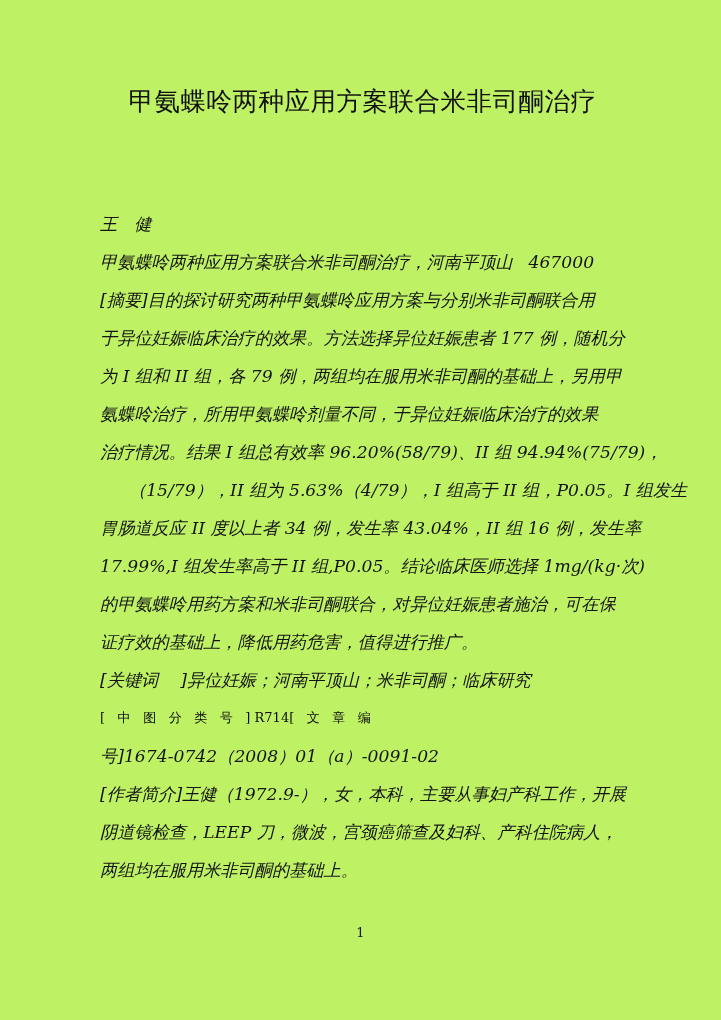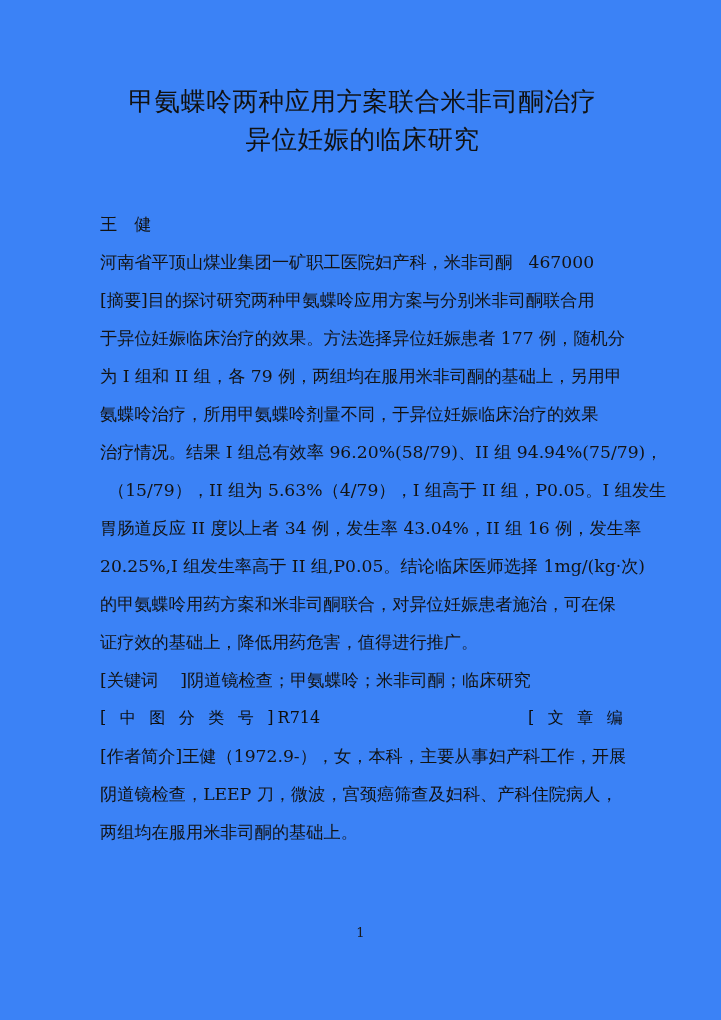--- a/index.html
+++ b/index.html
@@ -14,21 +14,21 @@
     font-family: "DejaVu Serif", "Liberation Serif", serif;
     color: #0d0d0d;
     overflow: hidden;
   }
 
   .page {
     position: absolute;
     left: 0; top: 0;
     width: 721px;
     height: 1020px;
-    background: #3b82f6;
+    background: #bef264;
   }
 
   
   .title-block {
     position: absolute;
     left: 100px;
     top: 82px;
     width: 525px;
     text-align: center;
   }
@@ -49,96 +49,98 @@
     width: 527px;
   }
 
   .line {
     height: 38px;
     line-height: 38px;
     font-size: 17.2px;
     color: #131313;
     white-space: nowrap;
     letter-spacing: 0px;
+    font-style: italic;
   }
 
   .author-line {
     font-size: 17.2px;
     letter-spacing: 0px;
   }
   .author-gap { display: inline-block; width: 17px; }
 
   .aff-gap { display: inline-block; width: 16px; }
 
   .kw-gap { display: inline-block; width: 22px; }
 
   
   .class-line {
     display: flex;
     width: 527px;
     height: 38px;
     line-height: 38px;
-    font-size: 16px;
-    justify-content: space-between;
+    font-size: 13px;
   }
   .spaced { letter-spacing: 4.2px; }
 
-  .indent-1 { padding-left: 8px; }
+  .indent-1 { padding-left: 8px; margin-left: 21px; }
 
   .pagenum {
     position: absolute;
     left: 0;
     top: 925px;
     width: 721px;
     text-align: center;
     font-size: 13px;
     color: #1a1a1a;
     font-family: "DejaVu Serif", "Liberation Serif", serif;
   }
 </style>
 </head>
 <body>
 
 <div class="page">
 
   <div class="title-block">
     <div class="title-line">甲氨蝶呤两种应用方案联合米非司酮治疗</div>
-    <div class="title-line">异位妊娠的临床研究</div>
   </div>
 
   <div class="content">
 
     <div class="line author-line">
       <span>王</span><span class="author-gap"></span><span>健</span>
     </div>
 
     <div class="line">
-      <span>河南省平顶山煤业集团一矿职工医院妇产科，米非司酮</span><span class="aff-gap"></span><span>467000</span>
+      <span>甲氨蝶呤两种应用方案联合米非司酮治疗，河南平顶山</span><span class="aff-gap"></span><span>467000</span>
     </div>
 
     <div class="line">[摘要]目的探讨研究两种甲氨蝶呤应用方案与分别米非司酮联合用</div>
     <div class="line">于异位妊娠临床治疗的效果。方法选择异位妊娠患者 177 例，随机分</div>
     <div class="line">为 I 组和 II 组，各 79 例，两组均在服用米非司酮的基础上，另用甲</div>
     <div class="line">氨蝶呤治疗，所用甲氨蝶呤剂量不同，于异位妊娠临床治疗的效果</div>
     <div class="line">治疗情况。结果 I 组总有效率 96.20%(58/79)、II 组 94.94%(75/79)，</div>
     <div class="line indent-1">（15/79），II 组为 5.63%（4/79），I 组高于 II 组，P0.05。I 组发生</div>
     <div class="line">胃肠道反应 II 度以上者 34 例，发生率 43.04%，II 组 16 例，发生率</div>
-    <div class="line">20.25%,I 组发生率高于 II 组,P0.05。结论临床医师选择 1mg/(kg·次)</div>
+    <div class="line">17.99%,I 组发生率高于 II 组,P0.05。结论临床医师选择 1mg/(kg·次)</div>
     <div class="line">的甲氨蝶呤用药方案和米非司酮联合，对异位妊娠患者施治，可在保</div>
     <div class="line">证疗效的基础上，降低用药危害，值得进行推广。</div>
 
     <div class="line">
-      <span>[关键词</span><span class="kw-gap"></span><span>]</span><span>阴道镜检查；甲氨蝶呤；米非司酮；临床研究</span>
+      <span>[关键词</span><span class="kw-gap"></span><span>]</span><span>异位妊娠；河南平顶山；米非司酮；临床研究</span>
     </div>
 
     <div class="class-line">
       <span><span class="spaced">[ 中 图 分 类 号 ]</span><span>R714</span></span>
       <span class="spaced">[ 文 章 编</span>
     </div>
 
+    <div class="line">
+      <span>号]</span><span>1674-0742（2008）01（a）-0091-02</span>
+    </div>
 
     <div class="line">[作者简介]王健（1972.9-），女，本科，主要从事妇产科工作，开展</div>
     <div class="line">阴道镜检查，LEEP 刀，微波，宫颈癌筛查及妇科、产科住院病人，</div>
     <div class="line">两组均在服用米非司酮的基础上。</div>
 
   </div>
 
   <div class="pagenum">1</div>
 
 </div>

